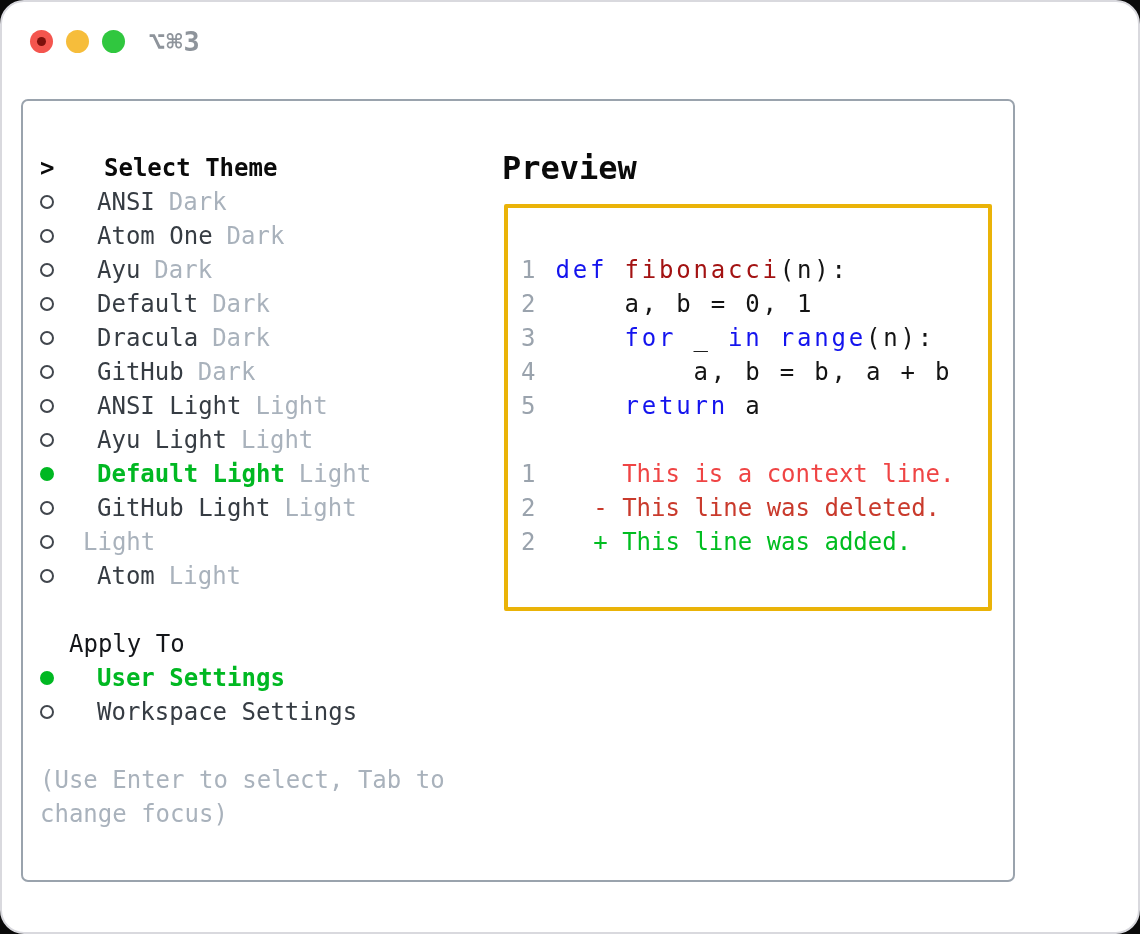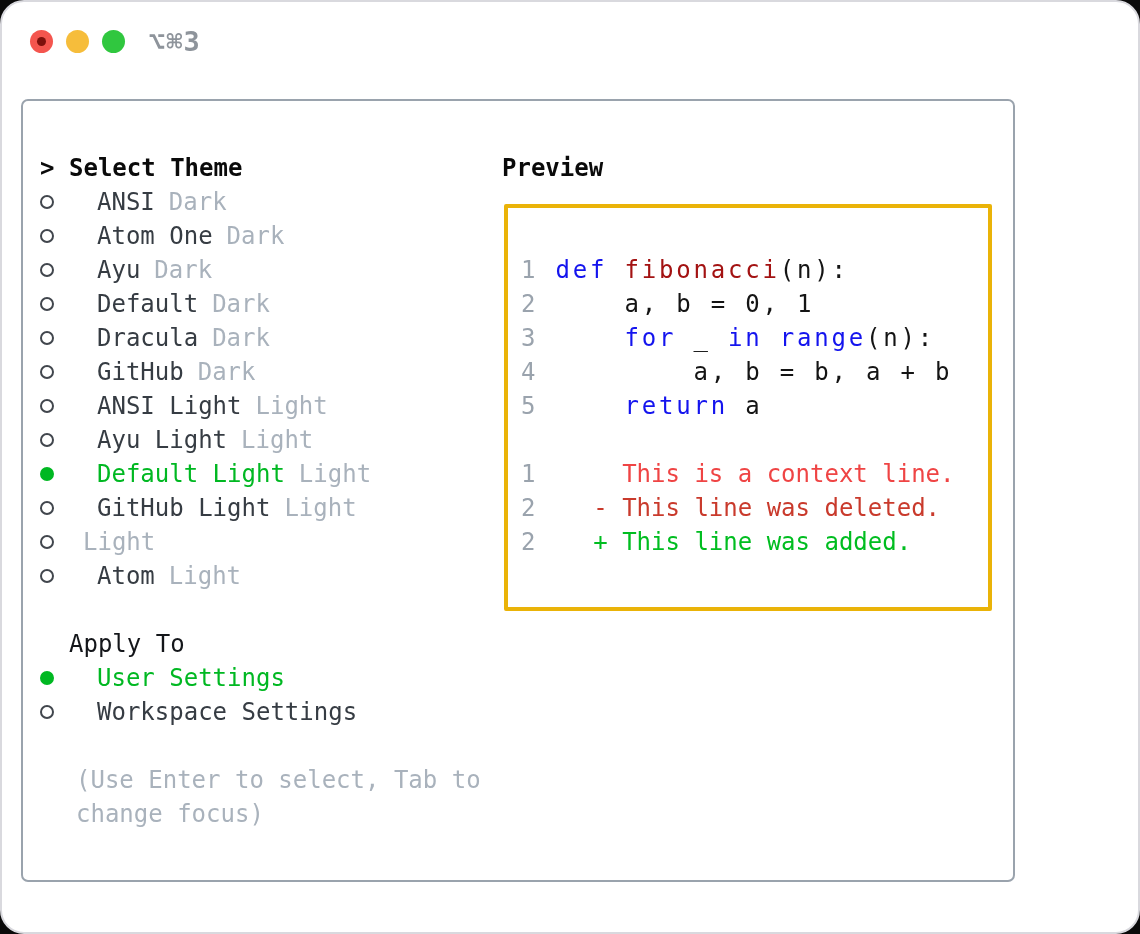--- a/index.html
+++ b/index.html
@@ -15,30 +15,30 @@
   .tl.green{left:100px;background:#30c73f;}
   .tl .dot{position:absolute;left:7px;top:7px;width:9px;height:9px;border-radius:50%;background:#7e100c;}
   .win-title{position:absolute;left:147px;top:24px;font-size:27px;font-weight:bold;color:#8e949b;letter-spacing:1px;}
   
   .panel{position:absolute;left:19px;top:97px;width:990px;height:779px;border:2px solid #9aa3ad;border-radius:7px;}
   
   .rows{position:absolute;left:17px;top:50px;width:445px;}
   .row{display:flex;height:34px;align-items:center;white-space:pre;font-size:24px;line-height:34px;}
   .gutter{width:29px;flex:0 0 29px;display:flex;align-items:center;}
   .prompt{color:#0a0a0a;font-weight:bold;}
-  .hdr{color:#0a0a0a;font-weight:bold;}
+  .hdr{color:#0a0a0a;font-weight:bold;margin-left:35px;}
   .circle{width:14px;height:14px;border:2.5px solid #41464d;border-radius:50%;box-sizing:border-box;}
   .circle.sel{background:#00b822;border-color:#00b822;}
   .iname{color:#363c43;margin-left:28px;}
-  .iname.sel{color:#00b822;}
+  .iname.sel{color:#00b822;font-weight:bold;}
   .variant{color:#a9b2bc;margin-left:14px;}
   .apply-hdr{color:#14161a;}
-  .help-row{color:#a9b2bc;margin-left:36px;}
+  .help-row{color:#a9b2bc;}
   
-  .preview-header{position:absolute;left:479px;top:50px;height:34px;line-height:34px;font-size:24px;font-weight:bold;color:#0a0a0a;}
+  .preview-header{position:absolute;left:479px;top:50px;height:34px;line-height:34px;font-size:32px;font-weight:bold;color:#0a0a0a;}
   .preview-box{position:absolute;left:481px;top:103px;width:480px;height:399px;border:4px solid #eab308;border-radius:2px;}
   .code{position:absolute;left:13px;top:45px;}
   .code-line{height:34px;line-height:34px;font-size:24px;white-space:pre;color:#141414;}
   .code-line.sec-python{letter-spacing:2.8px;}
   .ln{color:#9aa3ad;}
   .seg-kw{color:#1414ee;}
   .seg-fn{color:#a31212;}
   .seg-plain{color:#141414;}
   .seg-ctx{color:#ef4444;}
   .seg-del{color:#c93a2c;}

